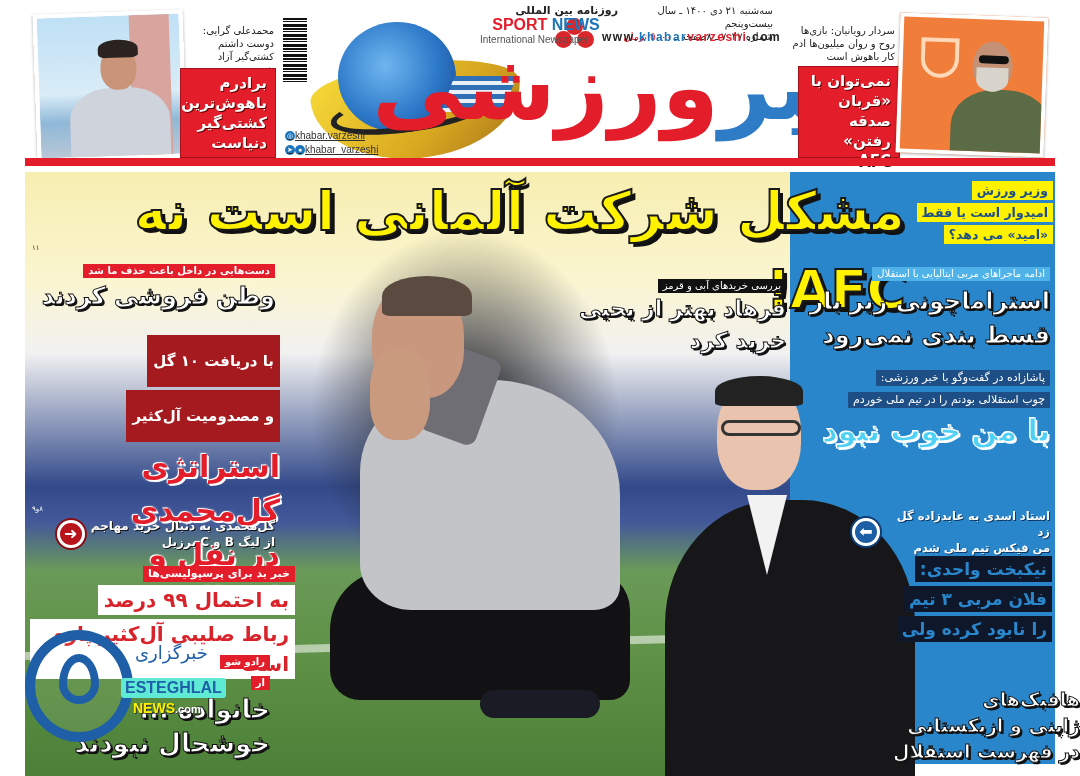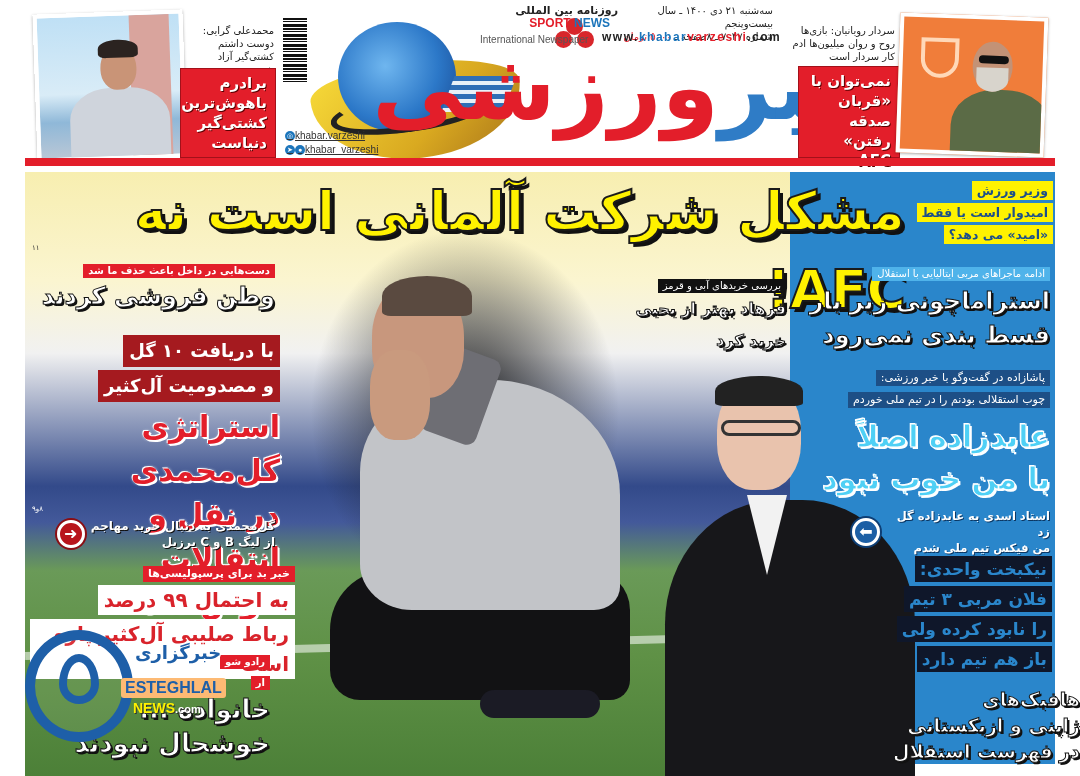--- a/index.html
+++ b/index.html
@@ -46,21 +46,21 @@
   .logo-flag { left: 448px; top: 76px; width: 62px; height: 36px; transform: skewX(-20deg);
     background: repeating-linear-gradient(180deg, #2f6fb6 0 5px, #e8f1f8 5px 9px); }
   .logo-word { left: 470px; top: 28px; width: 410px; height: 132px; font-family: "DejaVu Sans", sans-serif; font-weight: bold;
     font-size: 92px; line-height: 120px; letter-spacing: 4px; direction: rtl; text-align: right; }
   .logo-word .w1 { color: #2f7cc6; }
   .logo-word .w2 { color: #e31e2a; }
   .logo-dots { left: 555px; top: 18px; width: 40px; height: 32px; }
   .logo-dots span { position: absolute; width: 17px; height: 17px; border-radius: 50%; background: #d8262b; }
 
   .paper-name-fa { left: 498px; top: 4px; width: 120px; font-size: 11px; font-weight: bold; color: #222; text-align: right; }
-  .sport-news { left: 482px; top: 16px; width: 128px; font-family: "Liberation Sans", sans-serif; font-weight: bold; font-size: 12px; direction: ltr; text-align: right; }
+  .sport-news { left: 482px; top: 16px; width: 128px; font-family: "Liberation Sans", sans-serif; font-weight: bold; font-size: 16px; direction: ltr; text-align: center; }
   .sport-news .s { color: #e31e2a; }
   .sport-news .n { color: #1c75bb; }
   .sport-news-sub { left: 480px; top: 34px; width: 130px; font-size: 10px; color: #555; direction: ltr; text-align: left; font-family: "Liberation Sans", sans-serif; }
 
   .dateline { left: 615px; top: 4px; width: 158px; font-size: 10px; line-height: 13px; color: #222; text-align: right; direction: rtl; }
   .dateline .price { color: #e31e2a; }
   .website { left: 602px; top: 30px; width: 172px; font-family: "Liberation Sans", sans-serif; font-size: 12px; font-weight: bold; letter-spacing: 1.5px; color: #222; direction: ltr; text-align: left; }
   .website .b { color: #1c75bb; }
   .website .r { color: #e31e2a; }
 
@@ -95,21 +95,21 @@
 
   
   .headline-main { left: 35px; top: 173px; width: 870px; height: 80px; font-weight: bold; font-size: 54px; line-height: 78px;
     color: #fff200; text-align: right; direction: rtl; -webkit-text-stroke: 2px #1a1a1a; text-shadow: 4px 4px 0 #111; letter-spacing: -1px; }
   .afc-badge { left: 905px; top: 180px; width: 148px; height: 72px; }
   .afc-badge .yl { display: block; text-align: right; }
   .afc-badge .yl span { display: inline-block; background: #fff200; color: #1c4f8a; font-weight: bold; font-size: 12.5px; line-height: 17px; padding: 1px 5px; margin-bottom: 2px; }
 
   
   .kicker-red { display: inline-block; background: #e31e2a; color: #fff; font-size: 10px; line-height: 14px; padding: 0 5px; font-weight: bold; }
-  .kicker-dark { display: inline-block; background: #a51a1f; color: #fff; font-size: 18px; line-height: 20px; padding: 6px 6px; font-weight: bold; }
+  .kicker-dark { display: inline-block; background: #a51a1f; color: #fff; font-size: 15px; line-height: 20px; padding: 16px 6px; font-weight: bold; }
   .left-story1 { left: 30px; top: 259px; width: 245px; text-align: right; direction: rtl; }
   .left-story1 .k { display: block; margin-bottom: 2px; }
   .hl-white { font-weight: bold; font-size: 24px; line-height: 32px; color: #fff; -webkit-text-stroke: 1px #111; text-shadow: 2px 2px 0 #111; text-align: right; }
   .left-story2 { left: 30px; top: 335px; width: 250px; text-align: right; direction: rtl; }
   .left-story2 .k { display: block; margin-bottom: 3px; }
   .hl-red { font-weight: bold; font-size: 30px; line-height: 44px; color: #e31e2a; text-shadow: 0 0 3px #fff, 1px 1px 0 #fff, -1px -1px 0 #fff, 2px 2px 0 #fff; text-align: right; }
   .left-story2-sub { left: 30px; top: 518px; width: 245px; display: flex; align-items: center; gap: 6px; direction: rtl; }
   .left-story2-sub .txt { font-size: 12px; line-height: 16px; color: #fff; font-weight: bold; text-shadow: 1px 1px 0 #111; text-align: right; }
   .arrow-btn { width: 28px; height: 28px; border-radius: 50%; background: #b8141b; border: 3px solid #fff; color: #fff; font-size: 16px; line-height: 22px; text-align: center; flex: 0 0 28px; box-shadow: 0 0 0 2px #8a0e14; }
   .arrow-btn.blue { background: #1c5fa5; box-shadow: 0 0 0 2px #0d3e75; }
@@ -119,29 +119,29 @@
   .white-bar { display: inline-block; background: #fff; color: #d9232b; font-weight: bold; font-size: 20px; line-height: 30px; padding: 0 6px; margin-bottom: 4px; }
 
   .left-story4 { left: 30px; top: 650px; width: 240px; text-align: right; direction: rtl; }
   .left-story4 .k { display: block; margin-bottom: 2px; }
   .left-story4 .hl-white { font-size: 26px; line-height: 34px; }
 
   
   .watermark { left: 25px; top: 630px; width: 180px; height: 140px; }
   .wm-ring { position: absolute; left: 0; top: 0; width: 108px; height: 112px; border-radius: 50%; border: 10px solid #1e5fa8; background: rgba(255,255,255,.08); }
   .wm-pin { position: absolute; left: 34px; top: 24px; width: 40px; height: 50px; border: 8px solid #1e5fa8; border-radius: 50% 50% 50% 50% / 60% 60% 40% 40%; }
-  .wm-fa { position: absolute; left: 110px; top: 12px; font-size: 18px; font-weight: bold; color: #1e5fa8; text-shadow: 0 0 2px #fff, 1px 1px 0 #fff; direction: rtl; }
-  .wm-en { position: absolute; left: 96px; top: 48px; background: #fdba74; color: #1e5fa8; font-family: "Liberation Sans", sans-serif; font-weight: bold; font-size: 16px; line-height: 20px; padding: 0 4px; border-radius: 3px; direction: ltr; }
+  .wm-fa { position: absolute; left: 110px; top: 12px; font-size: 18px; font-weight: normal; color: #1e5fa8; text-shadow: 0 0 2px #fff, 1px 1px 0 #fff; direction: rtl; }
+  .wm-en { position: absolute; left: 96px; top: 48px; background: #5eead4; color: #1e5fa8; font-family: "Liberation Sans", sans-serif; font-weight: bold; font-size: 16px; line-height: 20px; padding: 0 4px; border-radius: 3px; direction: ltr; }
   .wm-news { position: absolute; left: 108px; top: 70px; color: #fff200; font-family: "Liberation Sans", sans-serif; font-weight: bold; font-size: 14px; direction: ltr; text-shadow: 1px 1px 0 #333; }
   .wm-news .com { color: #fff; font-size: 11px; }
 
   
   .center-story { left: 536px; top: 274px; width: 250px; text-align: right; direction: rtl; }
   .kicker-black { display: inline-block; background: #111; color: #fff; font-size: 10px; line-height: 14px; padding: 0 5px; }
-  .center-story .hl-white { font-size: 16px; line-height: 32px; }
+  .center-story .hl-white { font-size: 22px; line-height: 32px; }
 
   
   .r-kicker { display: inline-block; background: #4fb3ea; color: #fff; font-size: 10px; line-height: 14px; padding: 0 5px; }
   .r-kicker-dark { display: inline-block; background: #1d4f86; color: #fff; font-size: 11px; line-height: 16px; padding: 0 5px; margin-bottom: 2px; }
   .r-story1 { left: 792px; top: 262px; width: 258px; text-align: right; direction: rtl; }
   .r-story1 .k { display: block; margin-bottom: 3px; }
   .r-story1 .hl-white { font-size: 24px; line-height: 34px; }
   .r-story2 { left: 792px; top: 366px; width: 258px; text-align: right; direction: rtl; }
   .r-story2 .k { display: block; }
   .hl-cyan { font-weight: bold; font-size: 30px; line-height: 42px; color: #4fd0f5; -webkit-text-stroke: 1px #fff; text-shadow: 2px 2px 0 #fff, -1px -1px 0 #fff; text-align: right; margin-top: 6px; }
@@ -214,21 +214,21 @@
 </div>
 <div class="abs social" style="top:144px;">
   <span class="ic">➤</span>
   <span class="ic">●</span>
   <span>khabar_varzeshi</span>
 </div>
 
 <div class="abs caption-small" style="left:790px;top:24px;width:105px;">
   <div>سردار رویانیان: بازی‌ها</div>
   <div>روح و روان میلیون‌ها ادم</div>
-  <div>کار سردار است</div>
+  <div>کار باهوش است</div>
 </div>
 <div class="abs side-box" style="left:798px;top:66px;width:102px;height:92px;font-size:15px;line-height:20px;">
   <div>نمی‌توان با</div>
   <div>«قربان صدقه</div>
   <div>رفتن» AFC</div>
   <div>را راضی کرد</div>
 </div>
 <div class="abs photo coach-photo">
   <div class="cup"></div>
   <div class="body"></div>
@@ -322,35 +322,33 @@
 
 <div class="abs r-story1">
   <div class="k"><span class="r-kicker">ادامه ماجراهای مربی ایتالیایی با استقلال</span></div>
   <div class="hl-white">استراماچونی زیر بار</div>
   <div class="hl-white">قسط بندی نمی‌رود</div>
 </div>
 
 <div class="abs r-story2">
   <div class="k"><span class="r-kicker-dark">پاشازاده در گفت‌وگو با خبر ورزشی:</span></div>
   <div class="k"><span class="r-kicker-dark">چوب استقلالی بودنم را در تیم ملی خوردم</span></div>
-  <div class="hl-cyan">عابدزاده اصلاً</div>
   <div class="hl-cyan" style="margin-top:0;">با من خوب نبود</div>
 </div>
 <div class="abs r-story2-sub">
   <div class="txt">
     <div>استاد اسدی به عابدزاده گل زد</div>
     <div>من فیکس تیم ملی شدم</div>
   </div>
   <div class="arrow-btn blue">⬅</div>
 </div>
 
 <div class="abs r-story3">
   <div><span class="wb">نیکبخت واحدی:</span></div>
   <div><span class="wb">فلان مربی ۳ تیم</span></div>
   <div><span class="wb">را نابود کرده ولی</span></div>
-  <div><span class="wb">باز هم تیم دارد</span></div>
 </div>
 
 <div class="abs r-story4">
   <div class="hl-white">هافبک‌های</div>
   <div class="hl-white">ژاپنی و ازبکستانی</div>
   <div class="hl-white">در فهرست استقلال</div>
 </div>
 
 </body></html>

